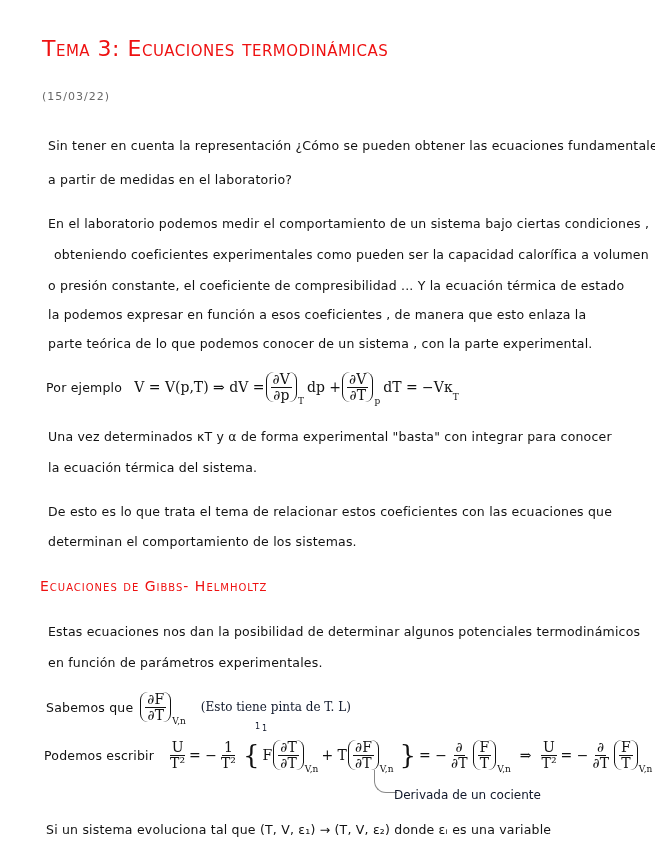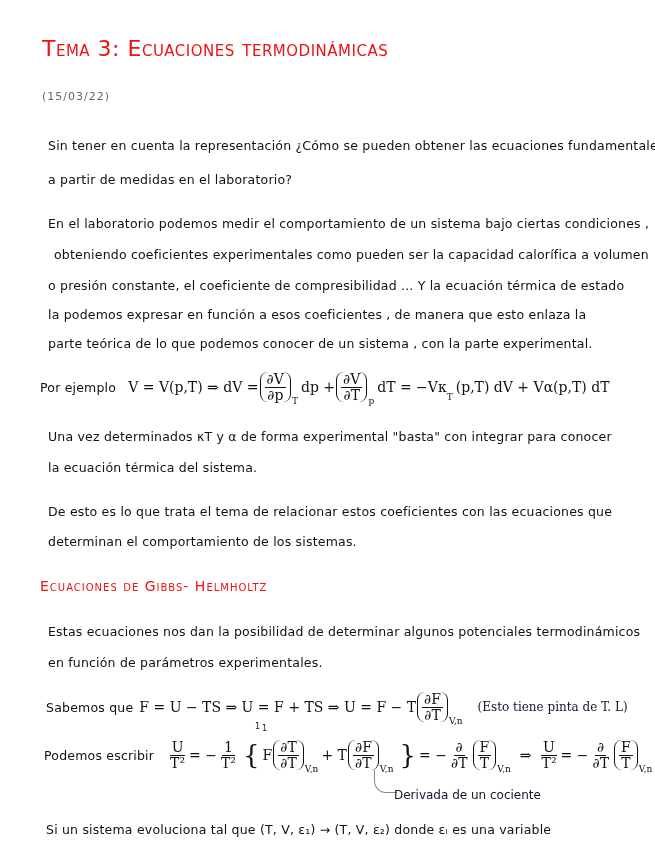--- a/index.html
+++ b/index.html
@@ -31,21 +31,21 @@
 
 <div class="abs p" style="left:48px;top:126px;">Sin tener en cuenta la representación ¿Cómo se pueden obtener las ecuaciones fundamentales</div>
 <div class="abs p" style="left:48px;top:160px;">a partir de medidas en el laboratorio?</div>
 
 <div class="abs p" style="left:48px;top:204px;">En el laboratorio podemos medir el comportamiento de un sistema bajo ciertas condiciones ,</div>
 <div class="abs p" style="left:54px;top:235px;">obteniendo coeficientes experimentales como pueden ser la capacidad calorífica a volumen</div>
 <div class="abs p" style="left:48px;top:266px;">o presión constante, el coeficiente de compresibilidad ... Y la ecuación térmica de estado</div>
 <div class="abs p" style="left:48px;top:295px;">la podemos expresar en función a esos coeficientes , de manera que esto enlaza la</div>
 <div class="abs p" style="left:48px;top:324px;">parte teórica de lo que podemos conocer de un sistema , con la parte experimental.</div>
 
-<div class="abs eq" style="left:40px;top:360px;">
+<div class="abs eq" style="left:46px;top:360px;">
   <span class="p">Por ejemplo</span>
   <span class="sp"></span>
     <span class="sp"></span>
   <span>V = V(p,T) ⇒ dV =</span>
   <span class="paren">
     <span class="frac">
         <span class="num">∂V</span>
         <span class="den">∂p</span>
       </span>
   </span>
@@ -53,37 +53,35 @@
   <span>dp +</span>
   <span class="paren">
     <span class="frac">
         <span class="num">∂V</span>
         <span class="den">∂T</span>
       </span>
   </span>
     <span class="sub">p</span>
   <span>dT = −Vκ</span>
     <span class="sub" style="margin-bottom:0">T</span>
-  <span>(p,T) dV + Vα(p,T) dT</span>
 </div>
 
 <div class="abs p" style="left:48px;top:417px;">Una vez determinados κT y α de forma experimental "basta" con integrar para conocer</div>
 <div class="abs p" style="left:48px;top:448px;">la ecuación térmica del sistema.</div>
 
 <div class="abs p" style="left:48px;top:492px;">De esto es lo que trata el tema de relacionar estos coeficientes con las ecuaciones que</div>
 <div class="abs p" style="left:48px;top:522px;">determinan el comportamiento de los sistemas.</div>
 
 <div class="abs h2" style="left:40px;top:566px;">Ecuaciones de Gibbs- Helmholtz</div>
 <div class="abs p" style="left:48px;top:612px;">Estas ecuaciones nos dan la posibilidad de determinar algunos potenciales termodinámicos</div>
 <div class="abs p" style="left:48px;top:643px;">en función de parámetros experimentales.</div>
 
 <div class="abs eq" style="left:46px;top:680px;">
   <span class="p">Sabemos que</span>
   <span class="sp"></span>
-  <span>F = U − TS ⇒ U = F + TS ⇒ U = F − T</span>
   <span class="paren">
     <span class="frac">
         <span class="num">∂F</span>
         <span class="den">∂T</span>
       </span>
   </span>
     <span class="sub">V,n</span>
   <span class="sp"></span>
     <span class="sp"></span>
   <span class="note">(Esto tiene pinta de T. L)</span>

